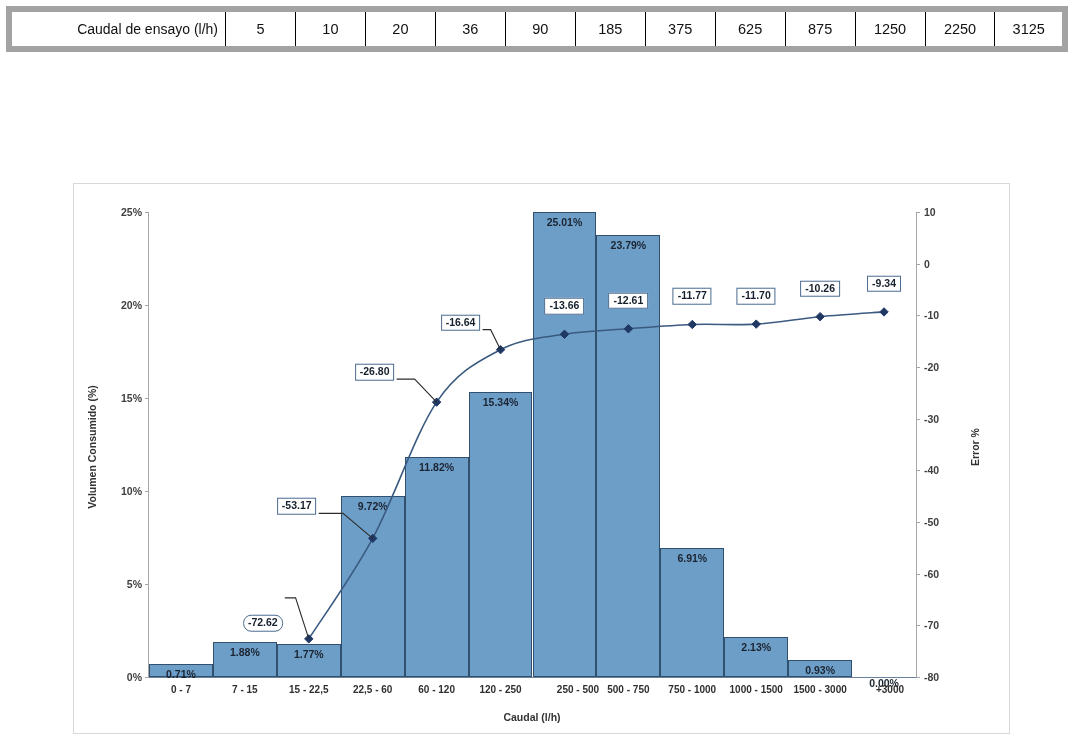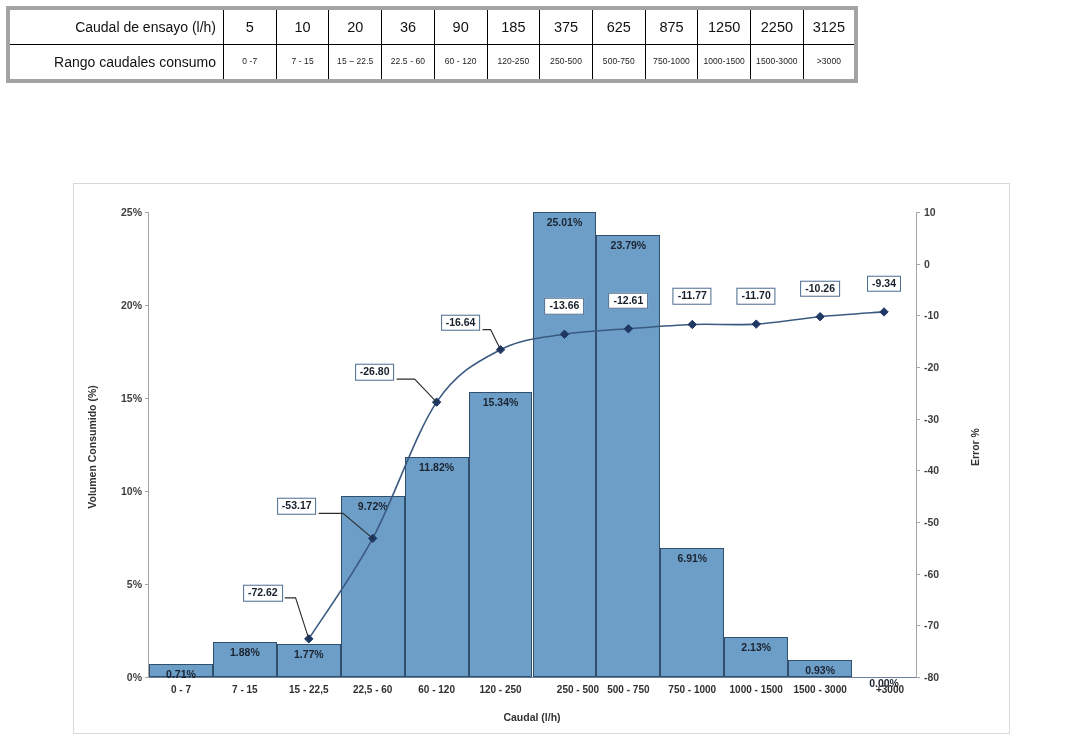--- a/index.html
+++ b/index.html
@@ -4,22 +4,22 @@
 <style>
   html,body{margin:0;padding:0;}
   body{
     width:1074px;height:744px;background:#ffffff;
     font-family:"Liberation Sans", sans-serif;
     color:#1a1a1a;overflow:hidden;position:relative;
   }
 
   
   .table-wrap{position:absolute;left:6px;top:6px;width:1062px;}
-  table.data-table{border-collapse:collapse;width:852px;table-layout:fixed;
-    border:4px solid #a3a3a3;}
+  table.data-table{border-collapse:collapse;width:1062px;table-layout:fixed;
+    border:6px solid #a3a3a3;}
   table.data-table td{
     border:1px solid #000;
     text-align:center;vertical-align:middle;
     font-size:13.5px;color:#111;
     padding:2px 1px;
     line-height:1.15;
   }
   table.data-table td.rowlabel{
     text-align:right;padding-right:7px;font-size:14px;width:205px;
   }
@@ -101,35 +101,20 @@
         <td class="val">20</td>
         <td class="val">36</td>
         <td class="val">90</td>
         <td class="val">185</td>
         <td class="val">375</td>
         <td class="val">625</td>
         <td class="val">875</td>
         <td class="val">1250</td>
         <td class="val">2250</td>
         <td class="val">3125</td>
-      </tr>
-      <tr class="r-rango">
-        <td class="rowlabel">Rango caudales consumo</td>
-        <td class="val">0 -7</td>
-        <td class="val">7 - 15</td>
-        <td class="val">15 – 22.5</td>
-        <td class="val">22.5 - 60</td>
-        <td class="val">60 - 120</td>
-        <td class="val">120-250</td>
-        <td class="val">250-500</td>
-        <td class="val">500-750</td>
-        <td class="val">750-1000</td>
-        <td class="val">1000-1500</td>
-        <td class="val">1500-3000</td>
-        <td class="val">&gt;3000</td>
       </tr>
     </tbody>
   </table>
 </div>
 
 <div class="chart-frame"></div>
 
 <div class="axis-left"></div>
 <div class="axis-right"></div>
 <div class="axis-bottom"></div>
@@ -224,21 +209,21 @@
     <div class="xlabel" style="left: 436.625px;">60 - 120</div>
     <div class="xlabel" style="left: 500.542px;">120 - 250</div>
     <div class="xlabel" style="left: 578px;">250 - 500</div>
     <div class="xlabel" style="left: 628.375px;">500 - 750</div>
     <div class="xlabel" style="left: 692.292px;">750 - 1000</div>
     <div class="xlabel" style="left: 756.208px;">1000 - 1500</div>
     <div class="xlabel" style="left: 820.125px;">1500 - 3000</div>
     <div class="xlabel" style="left: 890px;">+3000</div>
   </div>
 <div id="callouts">
-    <div class="callout" style="left: 262.792px; top: 593px;">-72.62</div>
+    <div class="callout" style="left: 262.792px; top: 623px; border-radius: 8px;">-72.62</div>
     <div class="callout" style="left: 296.708px; top: 506.378px;">-53.17</div>
     <div class="callout" style="left: 374.625px; top: 372.133px;">-26.80</div>
     <div class="callout" style="left: 460.542px; top: 322.64px;">-16.64</div>
     <div class="callout" style="left: 564.458px; top: 306.243px;">-13.66</div>
     <div class="callout" style="left: 628.375px; top: 300.818px;">-12.61</div>
     <div class="callout" style="left: 692.292px; top: 296.478px;">-11.77</div>
     <div class="callout" style="left: 756.208px; top: 296.117px;">-11.70</div>
     <div class="callout" style="left: 820.125px; top: 288.677px;">-10.26</div>
     <div class="callout" style="left: 884.042px; top: 283.923px;">-9.34</div>
   </div>

